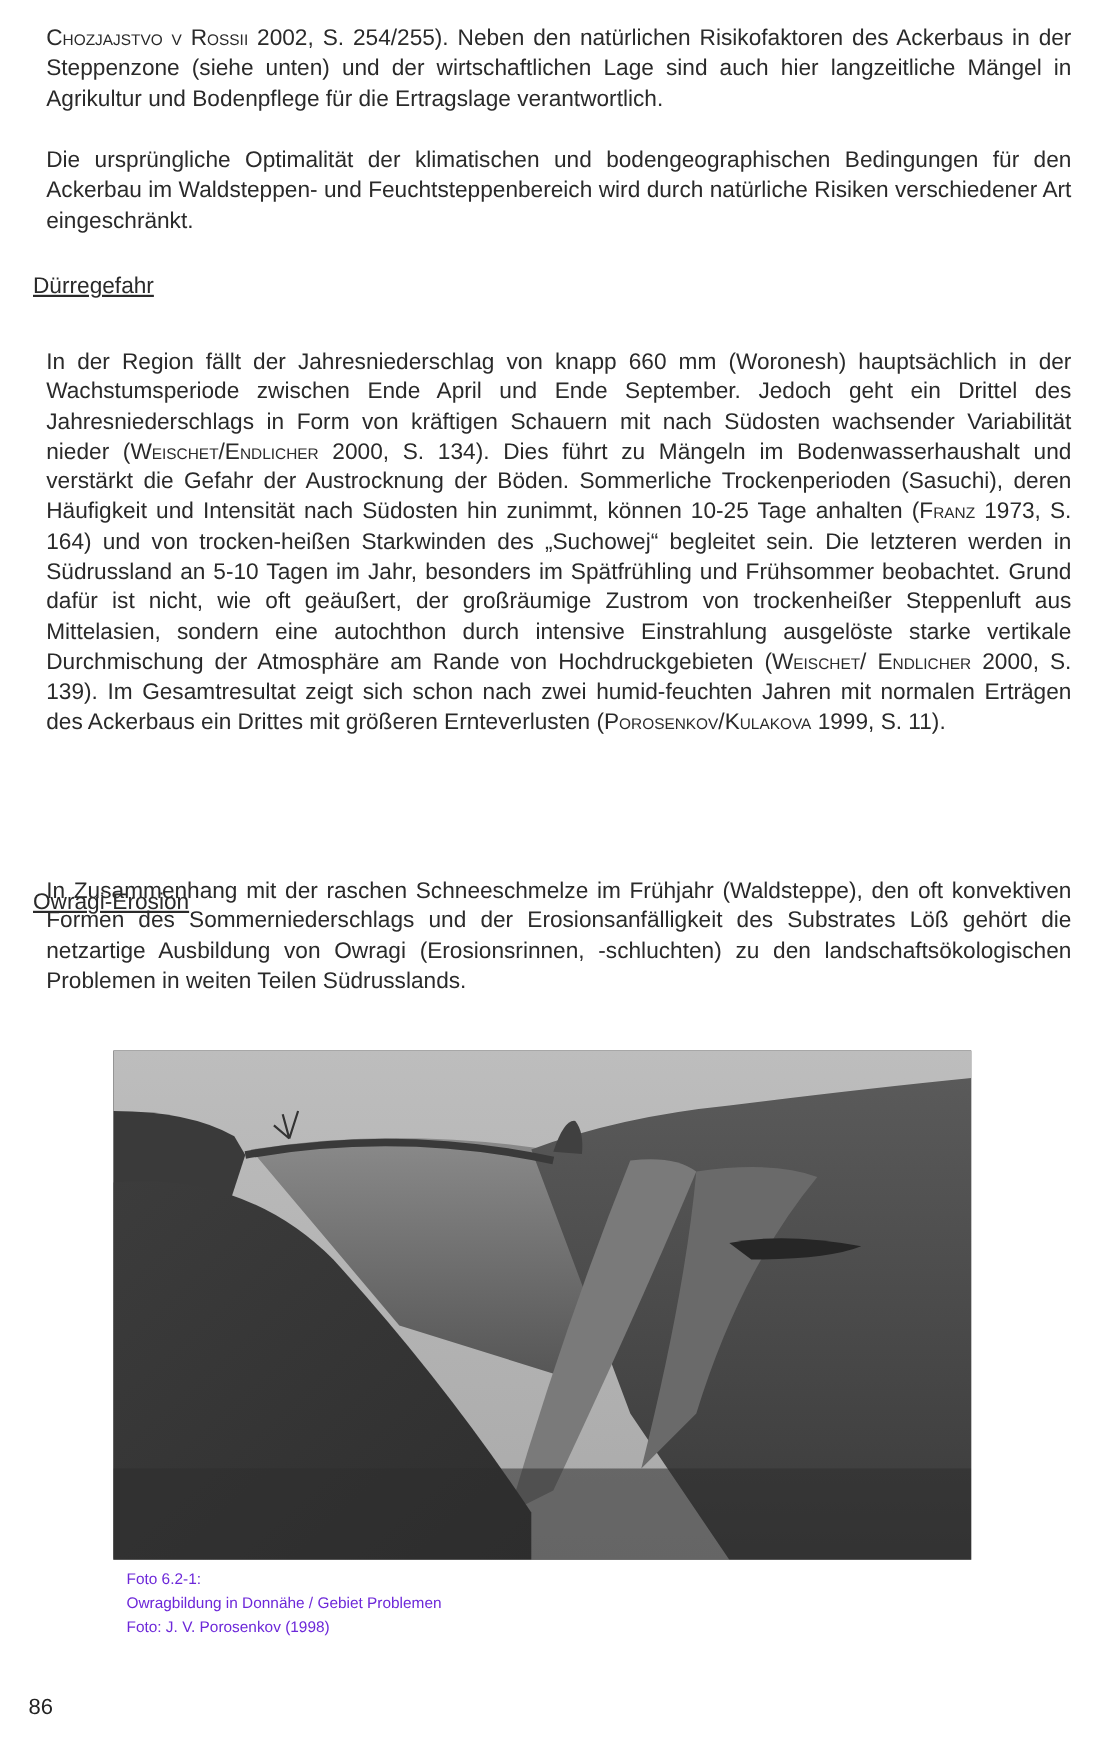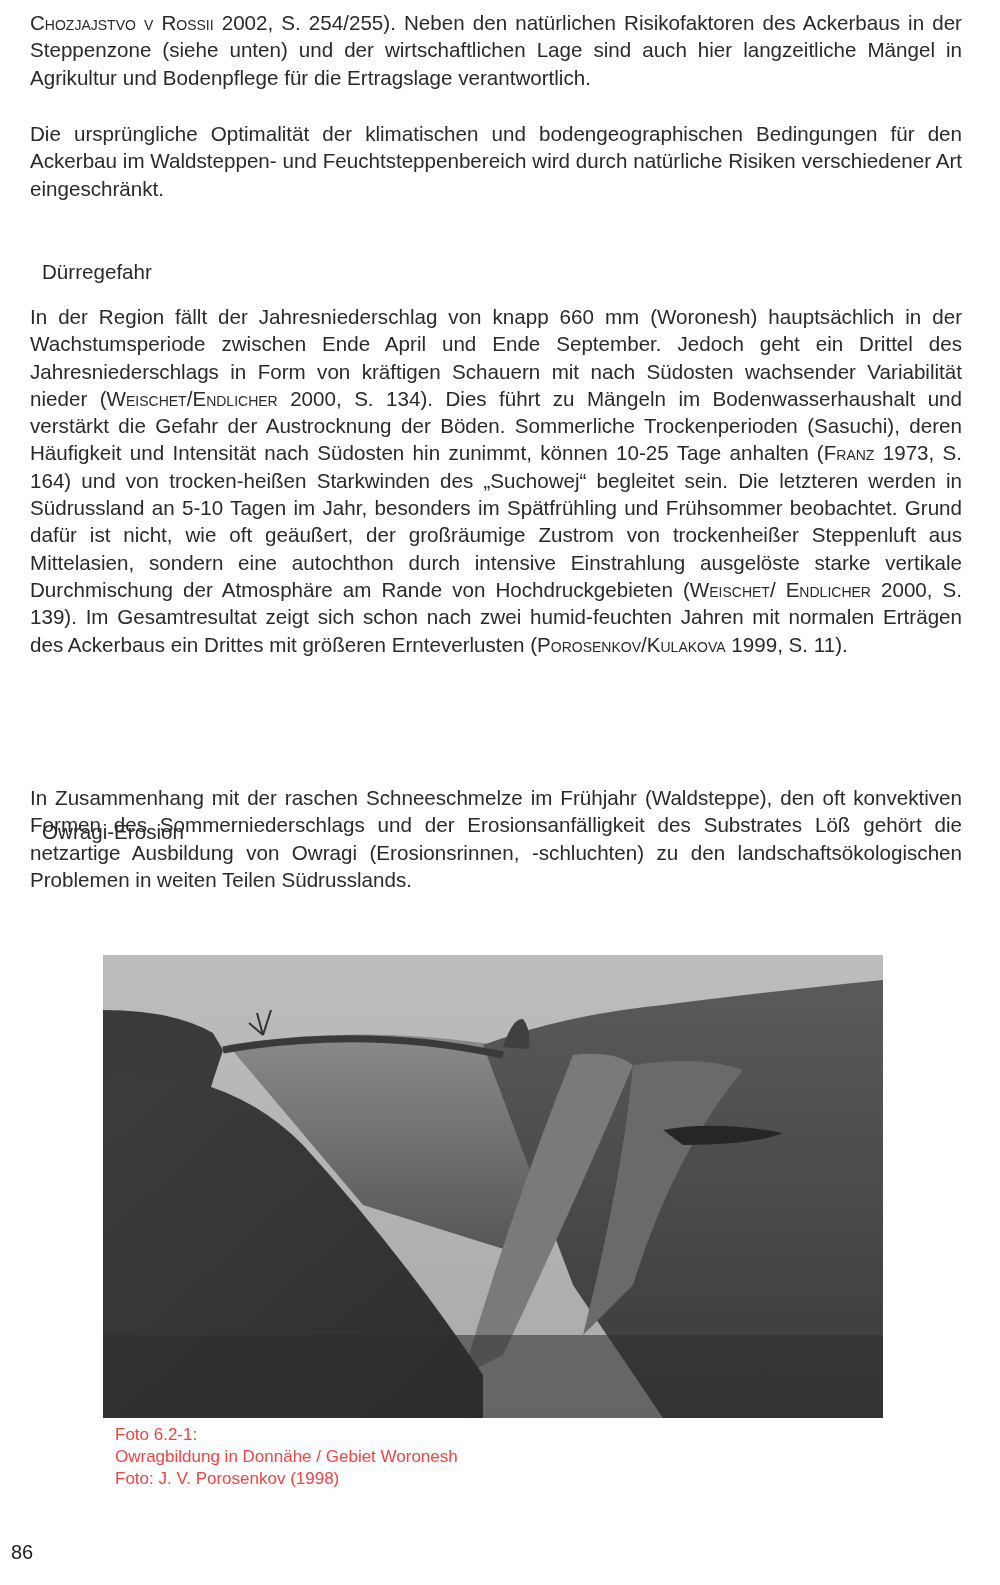--- a/index.html
+++ b/index.html
@@ -1,26 +1,26 @@
 <!DOCTYPE html>
 <html><head>
 <meta charset="utf-8">
 <style>
   html, body { margin: 0; padding: 0; background: #ffffff; }
   body { width: 1000px; height: 1585px; position: relative; overflow: hidden;
          font-family: "Liberation Sans", sans-serif; color: #2a2a2a; }
   .p { position: absolute; left: 26px; width: 932px; font-size: 20.6px; line-height: 27.3px;
-       text-align: justify; margin: 4px; }
+       text-align: justify; margin: 16px; }
   .sc { font-variant: small-caps; }
-  .h { position: absolute; left: 26px; font-size: 20.6px; margin: 16px; }
+  .h { position: absolute; left: 26px; font-size: 20.6px; margin: 4px; text-decoration: underline; }
   .photo { position: absolute; left: 103px; top: 955px; width: 780px; height: 463px; overflow: hidden;
            background: #4a4a4a; }
   .photo svg { display: block; width: 100%; height: 100%; }
-  .cap { position: absolute; left: 115px; top: 1424px; font-size: 17px; line-height: 22px; color: #ef4444; }
-  .pnum { position: absolute; left: 11px; top: 1541px; font-size: 20px; color: #222; }
+  .cap { position: absolute; left: 115px; top: 1424px; font-size: 14px; line-height: 22px; color: #6d28d9; }
+  .pnum { position: absolute; left: 26px; top: 1541px; font-size: 20px; color: #222; }
 </style>
 </head>
 <body>
 
 <p class="p" style="top:5px"><span class="sc">Chozjajstvo v Rossii</span><span> 2002, S. 254/255). Neben den natürlichen Risikofaktoren des Ackerbaus in der Steppenzone (siehe unten) und der wirtschaftlichen Lage sind auch hier langzeitliche Mängel in Agrikultur und Bodenpflege für die Ertragslage verantwortlich.</span></p>
 <p class="p" style="top:116px"><span>Die ursprüngliche Optimalität der klimatischen und bodengeographischen Bedingungen für den Ackerbau im Waldsteppen- und Feuchtsteppenbereich wird durch natürliche Risiken verschiedener Art eingeschränkt.</span></p>
 
 <div class="h" style="top:244px">Dürregefahr</div>
 
 <p class="p" style="top:299px"><span>In der Region fällt der Jahresniederschlag von knapp 660 mm (Woronesh) hauptsächlich in der Wachstumsperiode zwischen Ende April und Ende September. Jedoch geht ein Drittel des Jahresniederschlags in Form von kräftigen Schauern mit nach Südosten wach­sender Variabilität nieder (</span><span class="sc">Weischet/Endlicher</span><span> 2000, S. 134). Dies führt zu Mängeln im Bodenwasserhaushalt und verstärkt die Gefahr der Austrocknung der Böden. Sommer­liche Trockenperioden (Sasuchi), deren Häufigkeit und Intensität nach Südosten hin zunimmt, können 10-25 Tage anhalten (</span><span class="sc">Franz</span><span> 1973, S. 164) und von trocken-heißen Starkwinden des „Suchowej“ begleitet sein. Die letzteren werden in Südrussland an 5-10 Tagen im Jahr, besonders im Spätfrühling und Frühsommer beobachtet. Grund dafür ist nicht, wie oft geäußert, der großräumige Zustrom von trockenheißer Steppenluft aus Mittelasien, sondern eine autochthon durch intensive Einstrahlung ausgelöste starke vertikale Durchmischung der Atmosphäre am Rande von Hochdruckgebieten (</span><span class="sc">Weischet/ Endlicher</span><span> 2000, S. 139). Im Gesamtresultat zeigt sich schon nach zwei humid-feuchten Jahren mit normalen Erträgen des Ackerbaus ein Drittes mit größeren Ernteverlusten (</span><span class="sc">Porosenkov/Kulakova</span><span> 1999, S. 11).</span></p>
@@ -59,17 +59,17 @@
     <path d="M0 120 Q120 110 200 190 Q300 300 380 420 L380 463 L0 463 Z" fill="url(#lslope)"></path>
     <path d="M120 95 Q260 70 400 100" fill="none" stroke="#3a3a3a" stroke-width="7"></path>
     <path d="M160 80 l-6 -22 m6 22 l8 -25 m-8 25 l-14 -12" stroke="#333" stroke-width="2" fill="none"></path>
     <path d="M400 92 q10 -30 20 -28 q8 10 6 30 z" fill="#404040"></path>
     <rect x="0" y="380" width="780" height="83" fill="#2e2e2e" opacity="0.55"></rect>
   </svg>
 </div>
 
 <div class="cap">
   <div>Foto 6.2-1:</div>
-  <div>Owragbildung in Donnähe / Gebiet Woronesh</div>
+  <div>Owragbildung in Donnähe / Gebiet Problemen</div>
   <div>Foto: J. V. Porosenkov (1998)</div>
 </div>
 
 <div class="pnum">86</div>
 
 </body></html>

